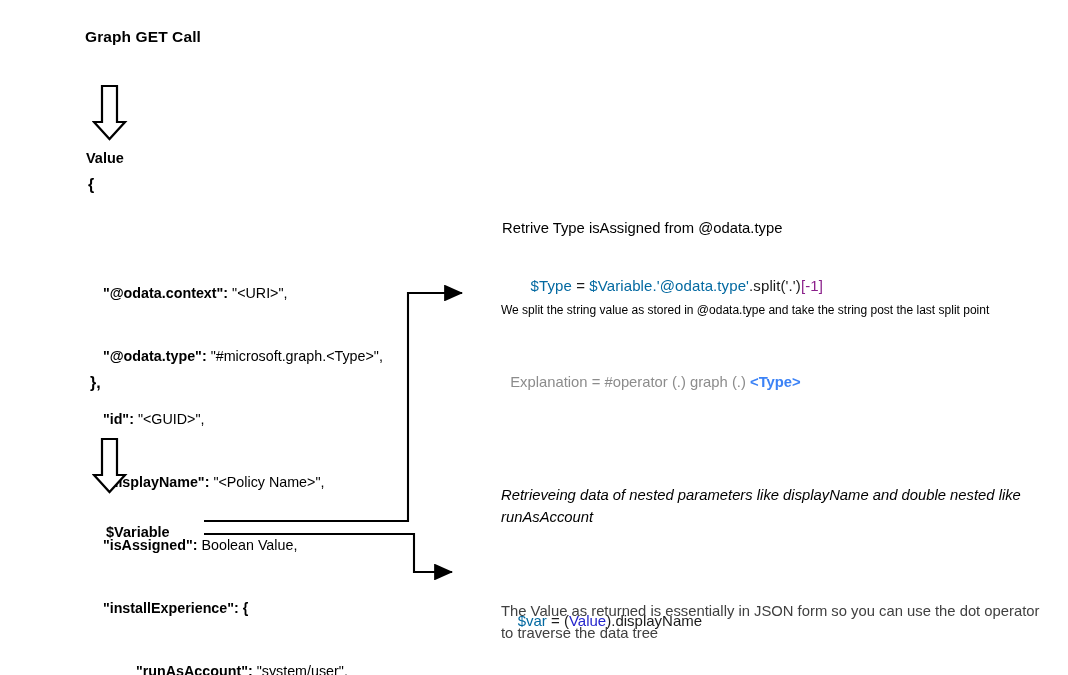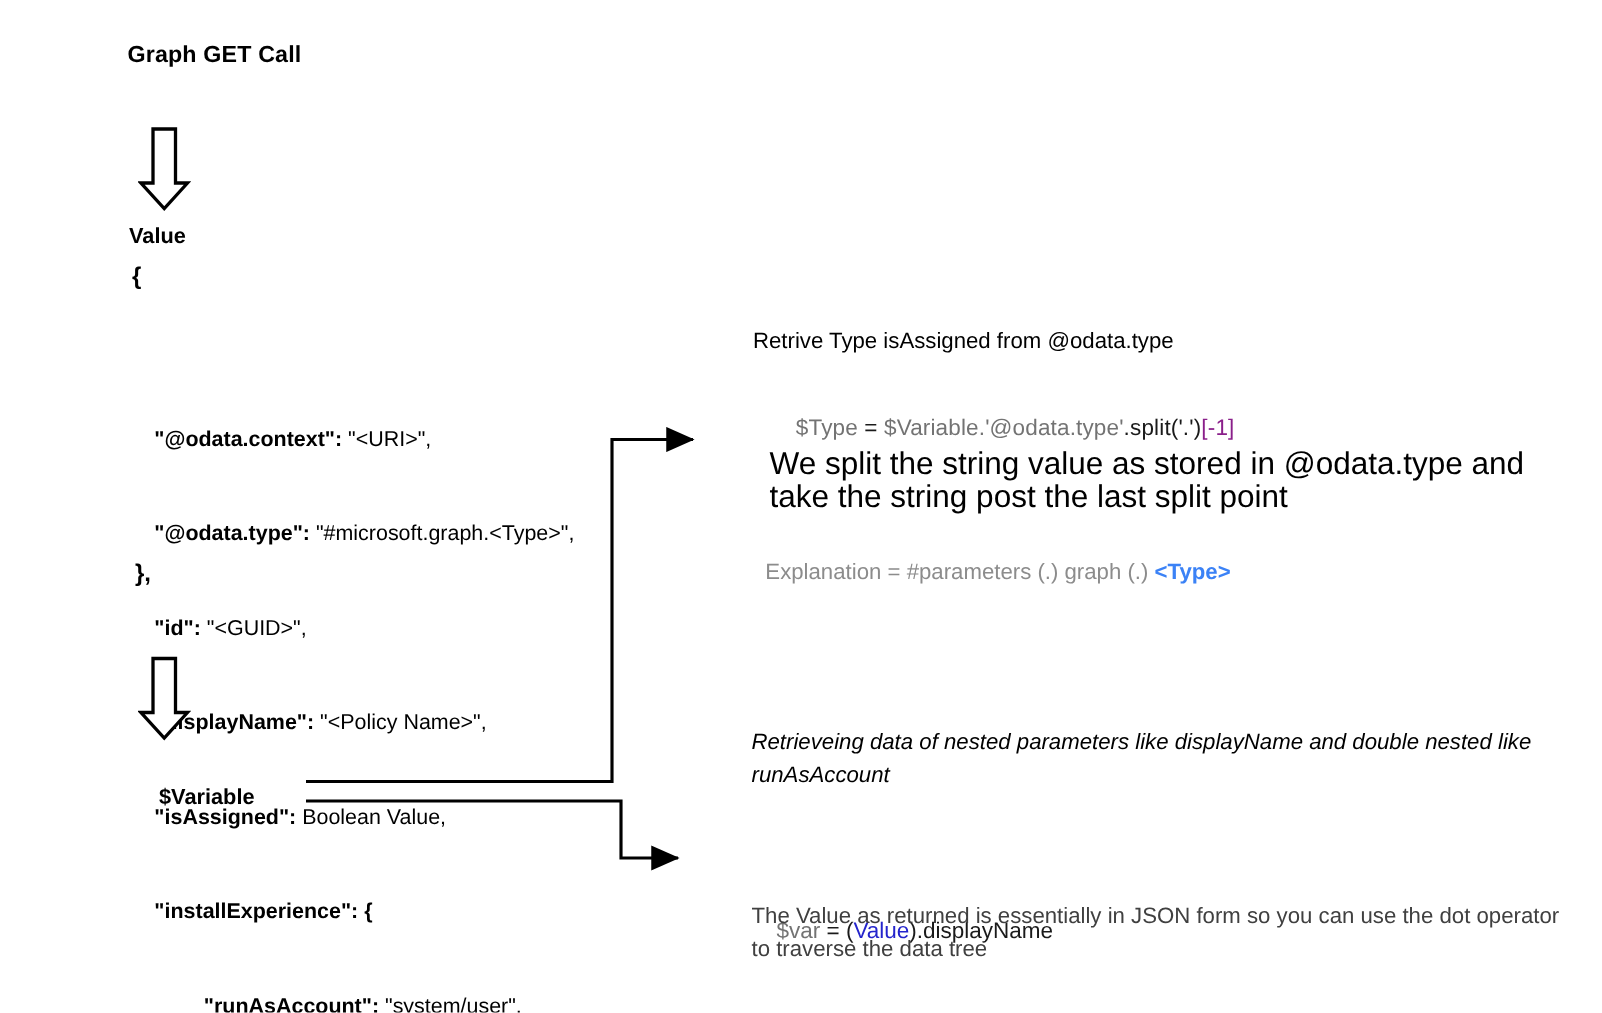--- a/index.html
+++ b/index.html
@@ -75,32 +75,31 @@
   }
   #heading-type .b { font-weight: normal; }
 
   #code-type {
     left: 522px;
     top: 260px;
     font-size: 15px;
     letter-spacing: 0.1px;
     white-space: pre;
   }
-  .c-red   { color: #737373; }
+  .c-red   { color: #0369a1; }
   .c-dark  { color: #1a1a1a; }
   .c-purple{ color: #8a1f8a; }
   .c-blue  { color: #2424cc; }
 
   #para-split {
     left: 501px;
     top: 299px;
     width: 530px;
-    font-size: 21px;
-    line-height: 22px;
-    margin-left: 12px;
+    font-size: 12px;
+    line-height: 22px;
   }
 
   #explanation-line {
     left: 502px;
     top: 358px;
     font-size: 14.8px;
     color: #8c8c8c;
     white-space: pre;
   }
   #explanation-line .strong { color: #3b82f6; font-weight: bold; }
@@ -200,21 +199,21 @@
   <span>Retrive Type isAssigned from </span><span>@</span><span class="b">odata.type</span>
 </div>
 
 <div class="abs" id="code-type">
   <span class="c-red">$Type</span><span class="c-dark"> = </span><span class="c-red">$Variable.'@odata.type'</span><span class="c-dark">.split('.')</span><span class="c-purple">[-1]</span>
 </div>
 
 <div class="abs" id="para-split">We split the string value as stored in @odata.type and take the  string post the last split point</div>
 
 <div class="abs" id="explanation-line">
-  <span>Explanation = #parameters (.) graph (.) </span><span class="strong">&lt;Type&gt;</span>
+  <span>Explanation = #operator (.) graph (.) </span><span class="strong">&lt;Type&gt;</span>
 </div>
 
 <div class="abs" id="para-nested">Retrieveing data of nested parameters like displayName and double nested like runAsAccount</div>
 
 <div class="abs" id="code-var">
   <div>
     <span class="c-red">$var</span><span class="c-dark"> = (</span><span class="c-blue">Value</span><span class="c-dark">).displayName</span>
   </div>
   
 </div>

